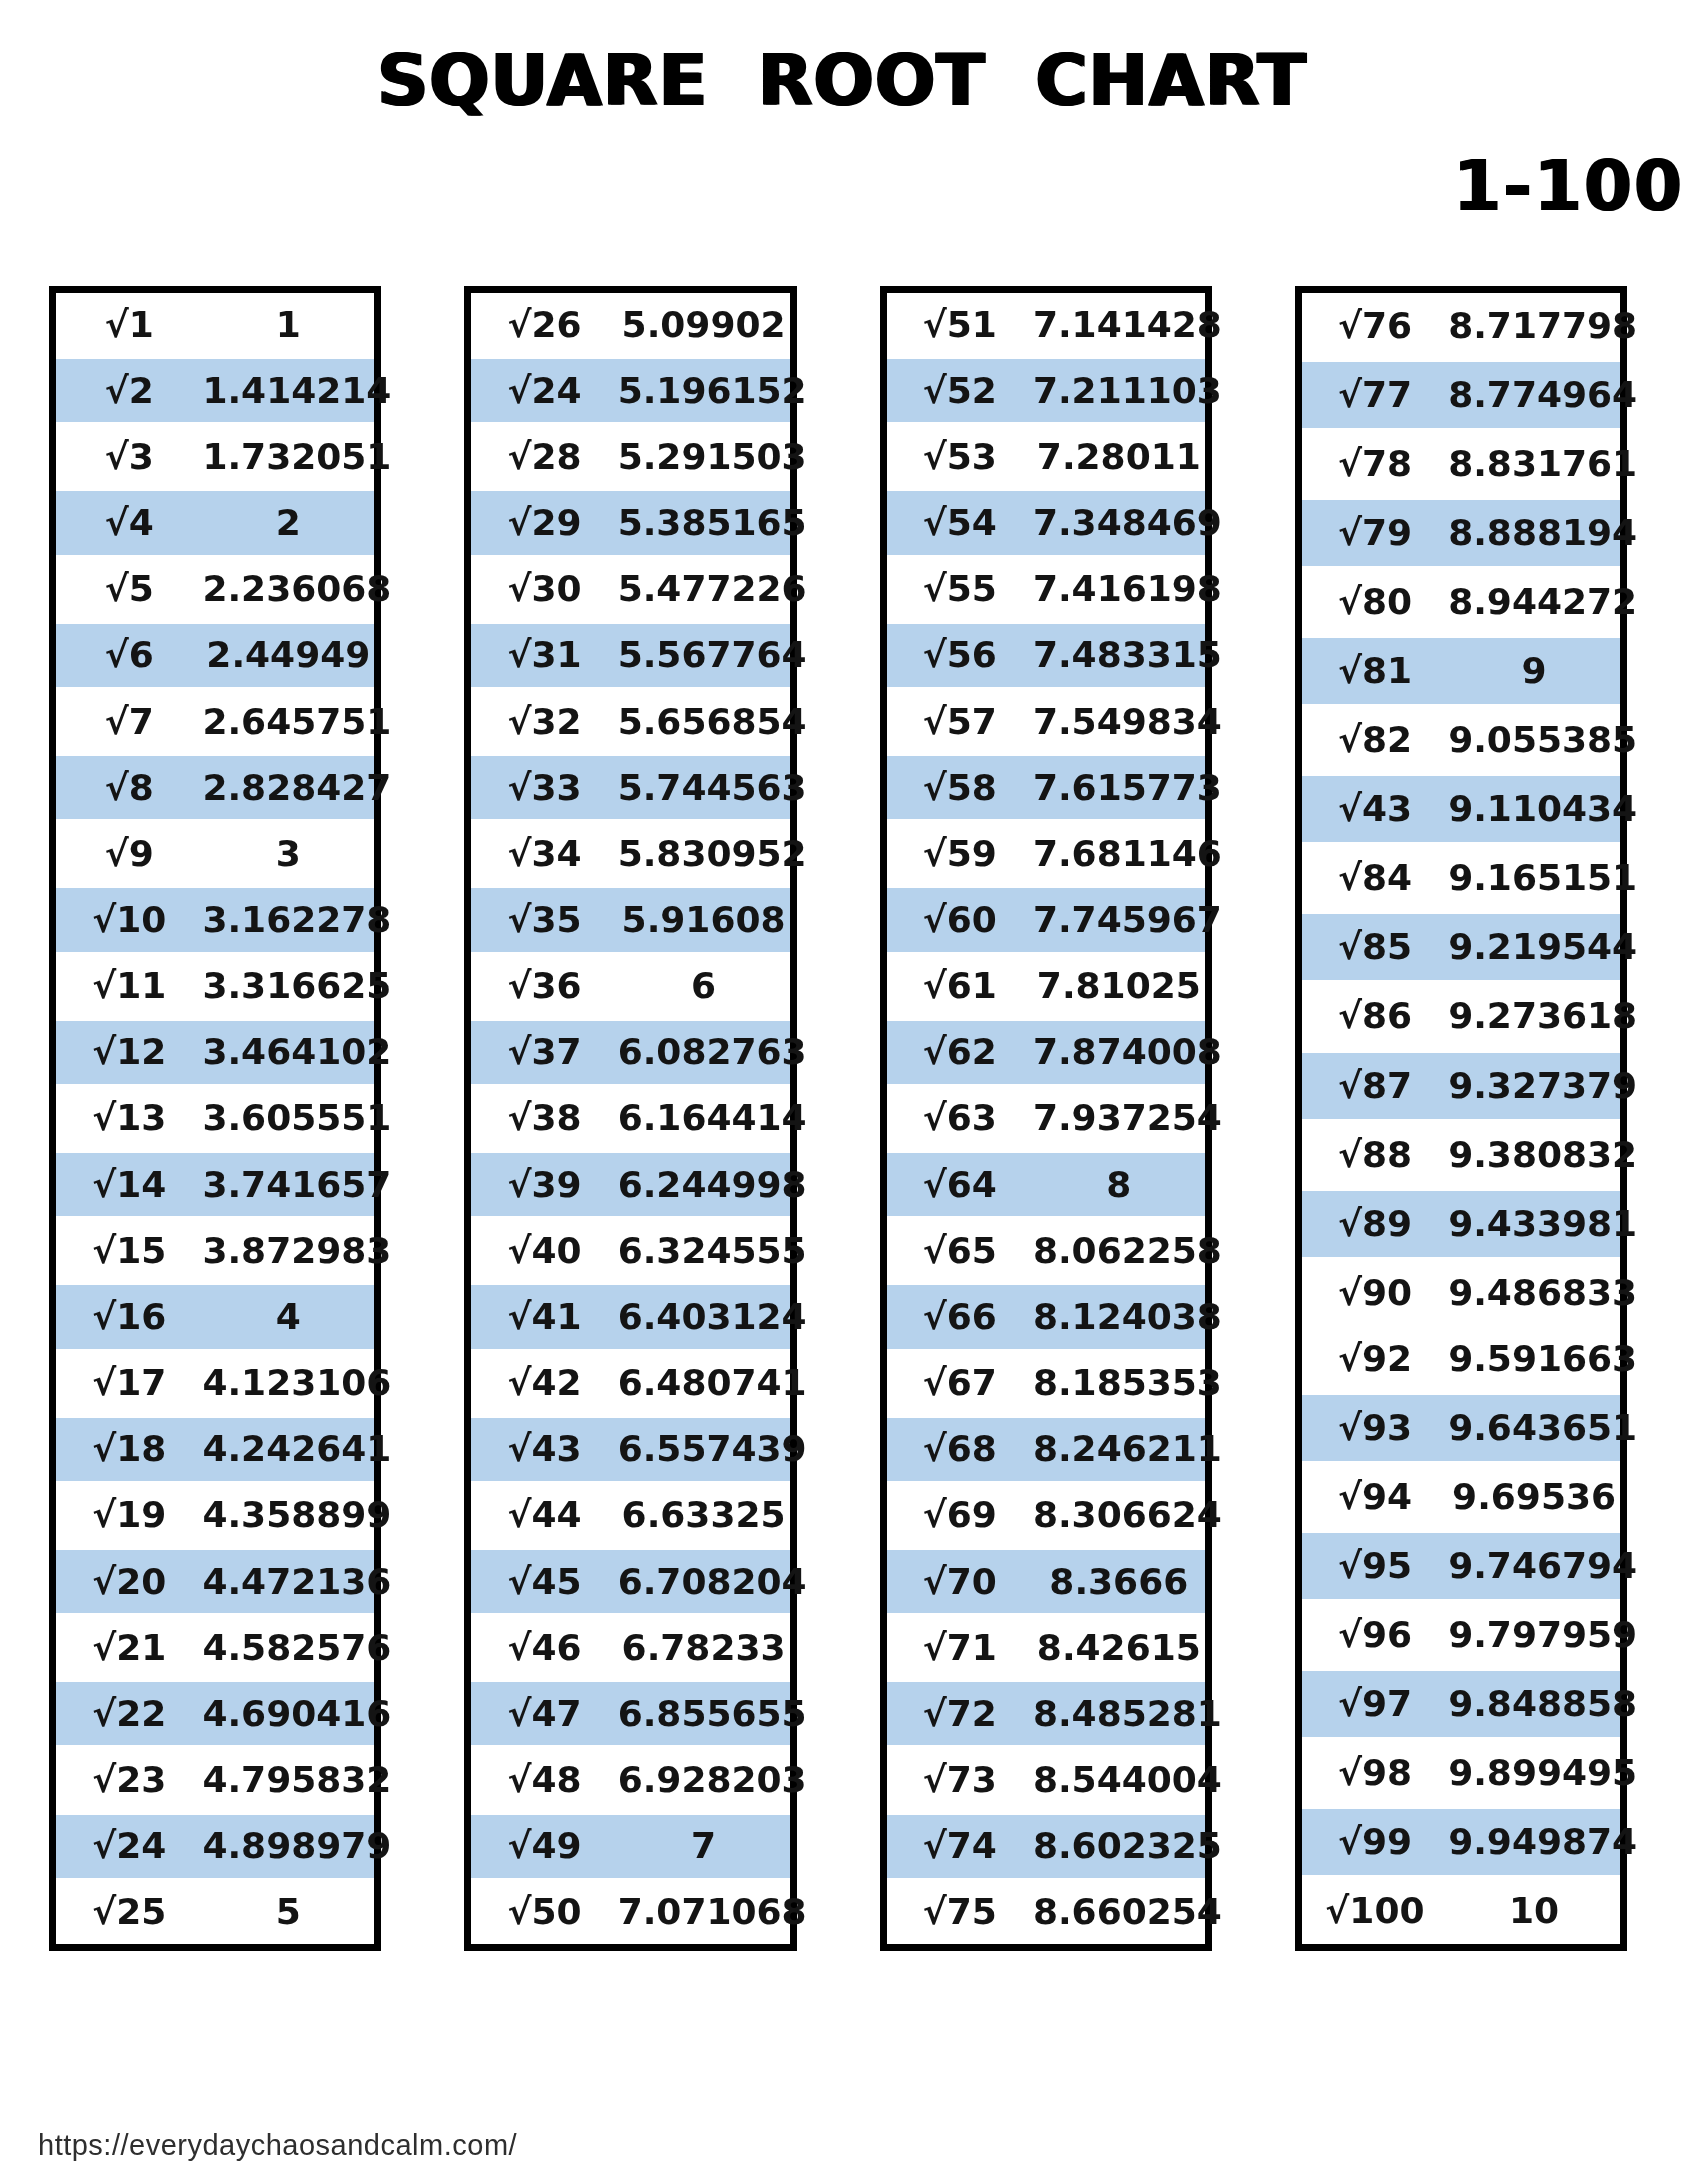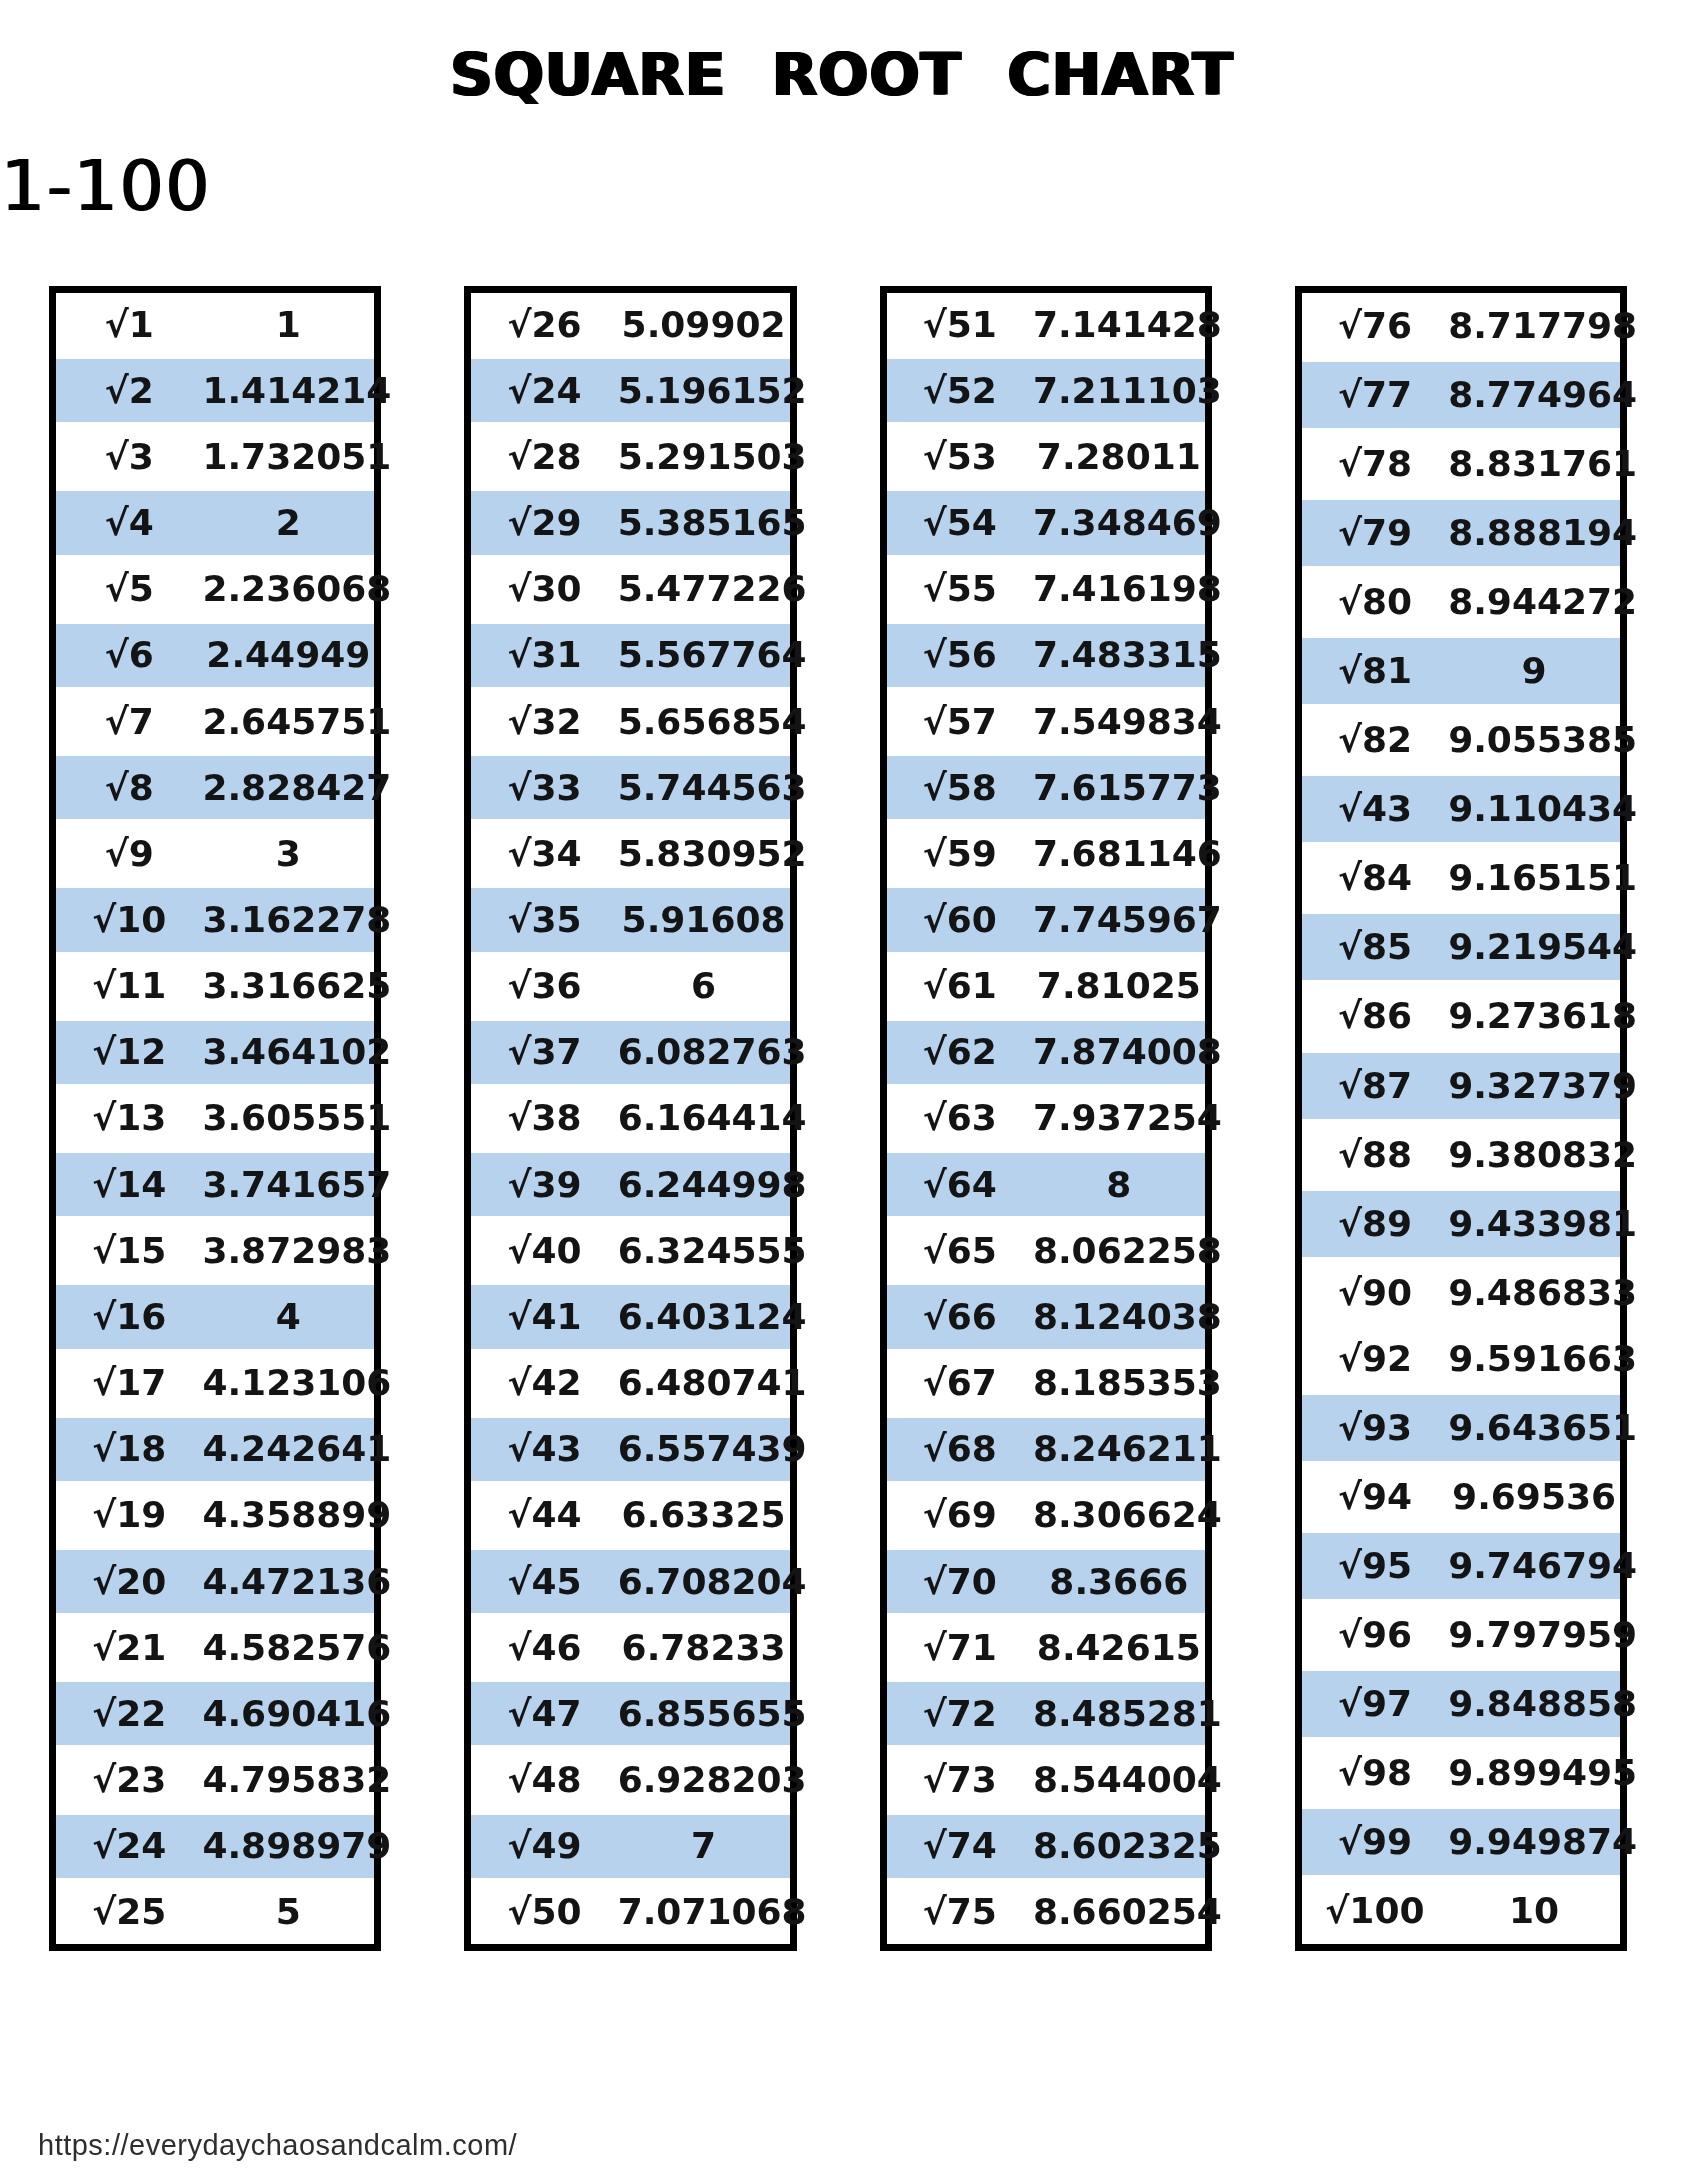--- a/index.html
+++ b/index.html
@@ -10,36 +10,36 @@
     background: #ffffff;
     font-family: "DejaVu Sans", sans-serif;
     overflow: hidden;
   }
   .title {
     position: absolute;
     top: 44px;
     left: 0;
     width: 100%;
     text-align: center;
-    font-size: 59px;
+    font-size: 71px;
     font-weight: bold;
     letter-spacing: 1px;
     word-spacing: 24px;
     color: #000;
     text-shadow: 2px 0 0 #000, -1px 0 0 #000;
     line-height: 1.05;
   }
   .subtitle {
     position: absolute;
     top: 150px;
     left: 0;
     width: 100%;
-    text-align: left;
+    text-align: right;
     font-size: 69px;
-    font-weight: normal;
+    font-weight: bold;
     letter-spacing: 2px;
     color: #000;
     text-shadow: 2px 0 0 #000;
     line-height: 1.05;
   }
   .tables {
     position: absolute;
     top: 286px;
     left: 49px;
     width: 1578px;

